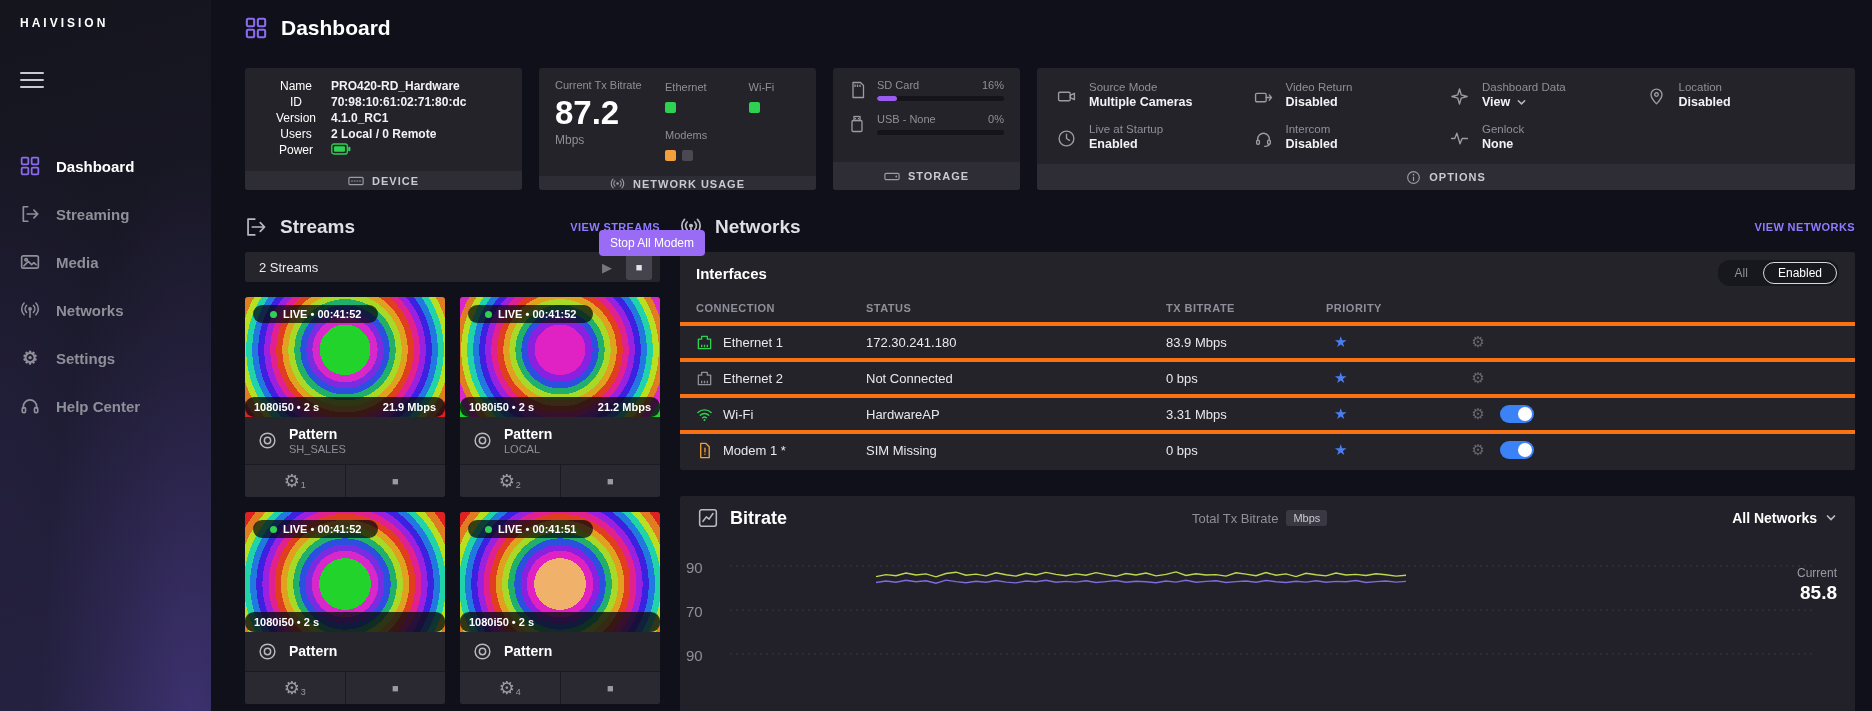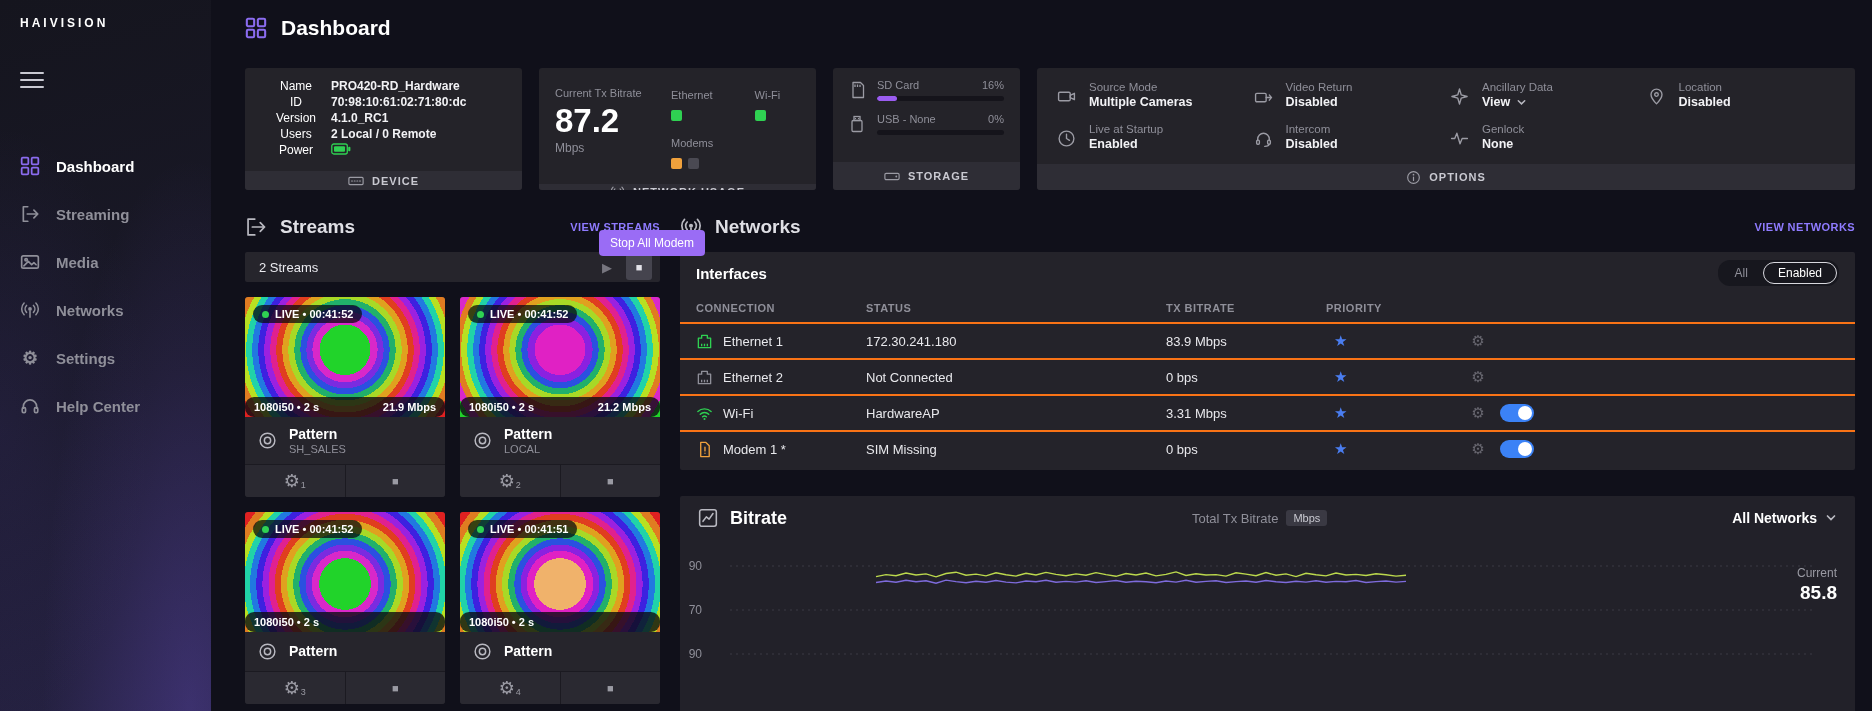--- a/index.html
+++ b/index.html
@@ -39,21 +39,21 @@
   .card-footer { height:28px; background:#2e2d35; display:flex; align-items:center; justify-content:center;
                  gap:8px; font-size:11px; letter-spacing:1px; color:#c9c9d1; font-weight:bold; }
   .card-footer .ficon { color:#9b9ba4; display:flex; }
 
   .card-device { width:277px; flex:none; }
   .dev-row { display:grid; grid-template-columns:70px 1fr; font-size:12px; line-height:15px; margin-bottom:1px; }
   .dev-label { color:#ffffff;text-align:center; }
   .dev-value { color:#f2f2f5; font-weight:600; }
 
   .card-nu { width:277px; flex:none; }
-  .nu-body { display:flex; gap:20px;margin-top:8px; }
+  .nu-body { display:flex; gap:14px; }
   .nu-left { width:96px; }
   .nu-bitrate-label { color:#8f8f99; font-size:11px; line-height:13px; }
   .nu-bitrate-value { color:#ffffff; font-size:33px; font-weight:bold; margin-top:2px; }
   .nu-bitrate-unit { color:#8f8f99; font-size:12px; margin-top:1px; }
   .nu-right { padding-top:2px; }
   .nu-cols { display:flex; gap:42px; }
   .nu-group-label { color:#8f8f99; font-size:11px; margin-bottom:6px; }
   .sq { width:11px; height:11px; border-radius:2px; display:inline-block; margin-right:6px; }
   .sq-green { background:#2fd152; }
   .sq-orange { background:#f0a13c; }
@@ -97,21 +97,21 @@
                   align-items:center; justify-content:center; color:#e4e4ea; font-size:11px; cursor:pointer; }
 
   .streams-grid { display:grid; grid-template-columns:200px 200px; gap:15px; margin-top:15px; }
   .stream-card { border-radius:3px; overflow:hidden; background:#26252c; }
   .thumb { height:120px; position:relative; cursor:pointer; }
   .pat1 { background:radial-gradient(circle at 50% 44%, #21d32a 0 21%, #d928c9 21% 27%, #7b2be0 27% 32%, #2b50e0 32% 37%, #21b06b 37% 42%, #a8d926 42% 47%, #e0a11f 47% 52%, #e03e1f 52% 57%, #e0218f 57% 62%, #9b21e0 62% 67%, #3d21e0 67% 72%, #2179e0 72% 77%, #21d3a8 77% 82%, #b8e021 82% 87%, #e07c21 87% 93%, #e02121 93% 100%); }
   .pat2 { background:radial-gradient(circle at 50% 44%, #e021c4 0 21%, #8b21e0 21% 27%, #2b50e0 27% 32%, #21b06b 32% 37%, #a8d926 37% 42%, #e0a11f 42% 47%, #e03e1f 47% 52%, #e0218f 52% 57%, #9b21e0 57% 62%, #3d21e0 62% 67%, #2179e0 67% 72%, #21d3a8 72% 77%, #b8e021 77% 82%, #e07c21 82% 87%, #d928c9 87% 93%, #21d32a 93% 100%); }
   .pat3 { background:radial-gradient(circle at 50% 60%, #21d32a 0 21%, #d928c9 21% 27%, #7b2be0 27% 32%, #2b50e0 32% 37%, #21b06b 37% 42%, #a8d926 42% 47%, #e0a11f 47% 52%, #e03e1f 52% 57%, #e0218f 57% 62%, #9b21e0 62% 67%, #3d21e0 67% 72%, #2179e0 72% 77%, #21d3a8 77% 82%, #b8e021 82% 87%, #e07c21 87% 93%, #e02121 93% 100%); }
   .pat4 { background:radial-gradient(circle at 50% 60%, #f0b26b 0 21%, #e021c4 21% 27%, #8b21e0 27% 32%, #2b50e0 32% 37%, #21b06b 37% 42%, #a8d926 42% 47%, #e0a11f 47% 52%, #e03e1f 52% 57%, #e0218f 57% 62%, #9b21e0 62% 67%, #3d21e0 67% 72%, #2179e0 72% 77%, #21d3a8 77% 82%, #b8e021 82% 87%, #e07c21 87% 93%, #e02121 93% 100%); }
   .live-badge { position:absolute; top:8px; left:8px; background:rgba(10,10,14,0.74); border-radius:10px;
-                padding:3px 9px; display:flex; align-items:center; gap:6px; font-size:11px; color:#ffffff; font-weight:600; }
+                padding:3px 17px; display:flex; align-items:center; gap:6px; font-size:11px; color:#ffffff; font-weight:600; }
   .live-dot { width:7px; height:7px; border-radius:50%; background:#2fd152; }
   .thumb-meta { position:absolute; bottom:0; left:0; right:0; background:rgba(12,12,17,0.8);
                 display:flex; justify-content:space-between; padding:4px 9px; font-size:11px; color:#ffffff; font-weight:600;border-radius:9px; }
   .stream-info { padding:9px 12px; display:flex; gap:11px; align-items:center; }
   .target-icon { color:#b9b9c1; display:flex; }
   .stream-name { color:#ffffff; font-size:14px; font-weight:bold; line-height:16px; }
   .stream-sub { color:#8f8f99; font-size:11px; margin-top:1px; }
   .stream-footer { display:flex; border-top:1px solid #1b1a21; background:#2a2931; height:33px; }
   .sf-cell { flex:1; display:flex; align-items:center; justify-content:center; color:#9a9aa3; cursor:pointer; position:relative; }
   .sf-cell + .sf-cell { border-left:1px solid #1b1a21; }
@@ -120,37 +120,37 @@
 
   
   .interfaces-panel { background:#24232a; margin-top:8px; border-radius:2px; padding-bottom:4px; }
   .panel-header { display:flex; align-items:center; padding:10px 16px; height:42px; }
   .panel-title { font-size:15px; color:#ffffff; font-weight:600; }
   .segmented { margin-left:auto; background:#17171e; border-radius:12px; display:flex; padding:2px; font-size:12px; }
   .seg { padding:3px 14px; color:#8f8f99; border-radius:11px; cursor:pointer; border:1px solid transparent; }
   .seg.active { color:#ffffff; border:1px solid #d8d8de; }
   .net-grid { display:grid; grid-template-columns:170px 300px 160px 130px 44px 70px 1fr; align-items:center; padding:0 16px; }
   .net-head { height:28px; color:#8f8f99; font-size:11px; font-weight:bold; letter-spacing:0.5px; }
-  .net-row { height:36px; border-top:2px solid #f97316; font-size:13px; color:#e8e8ec; }
+  .net-row { height:36px; border-top:4px solid #f97316; font-size:13px; color:#e8e8ec; }
   .conn-cell { display:flex; align-items:center; gap:10px; }
   .star { color:#4a7df0; font-size:15px; cursor:pointer; padding-left:8px; }
   .row-gear { color:#67666f; font-size:15px; cursor:pointer; text-align:center; }
   .toggle { width:34px; height:18px; border-radius:9px; background:#3b82f6; position:relative; cursor:pointer; }
   .toggle::after { content:""; position:absolute; top:2px; right:2px; width:14px; height:14px; border-radius:50%; background:#ffffff; }
 
   .bitrate-panel { background:#222129; margin-top:26px; border-radius:2px; height:240px; position:relative; overflow:hidden; }
   .bitrate-header { display:flex; align-items:center; padding:11px 18px; height:44px; }
   .bitrate-title { font-size:18px; color:#ffffff; font-weight:600; margin-left:12px; }
   .bh-center { margin:0 auto; display:flex; align-items:center; gap:8px; }
   .bh-sub { color:#8f8f99; font-size:13px; }
   .unit-badge { background:#3a3943; color:#c9c9d1; font-size:11px; padding:2px 7px; border-radius:3px; }
   .bh-right { display:flex; align-items:center; gap:8px; cursor:pointer; }
   .bh-selector { color:#ffffff; font-size:14px; font-weight:600; }
   .chart-wrap { position:relative; padding:6px 12px 0 26px; }
-  .y-tick { position:absolute; left:6px; color:#8f8f99; font-size:12px; width:16px; text-align:right; }
+  .y-tick { position:absolute; left:6px; color:#8f8f99; font-size:15px; width:16px; text-align:center; }
   .t0 { top:19px; } .t1 { top:63px; } .t2 { top:107px; }
   .current-wrap { position:absolute; right:18px; top:26px; text-align:right; }
   .current-label { color:#9a9aa3; font-size:12px; }
   .current-value { color:#ffffff; font-size:19px; font-weight:bold; margin-top:2px; }
   .grid-line { stroke:#3b3a44; stroke-width:1; stroke-dasharray:2 4; }
 </style>
 </head>
 <body>
 
 <div class="app">
@@ -390,21 +390,21 @@
               <div class="opt-value">Disabled</div>
             </div>
           </div>
           <div class="opt-item">
             <span class="opt-icon">
               <svg width="19" height="19" viewBox="0 0 18 18" fill="none" stroke="currentColor" stroke-width="1.3" stroke-linejoin="round">
                   <path d="M9 1.8 L10.6 7.4 L16.2 9 L10.6 10.6 L9 16.2 L7.4 10.6 L1.8 9 L7.4 7.4 Z"></path>
                 </svg>
             </span>
             <div>
-              <div class="opt-label">Ancillary Data</div>
+              <div class="opt-label">Dashboard Data</div>
               <div class="opt-value">
                 <span>View</span>
                 <span class="chev">
                   <svg width="11" height="11" viewBox="0 0 12 12" fill="none" stroke="currentColor" stroke-width="1.6" stroke-linecap="round">
                       <path d="M2.5 4 L6 7.5 L9.5 4"></path>
                     </svg>
                 </span>
               </div>
             </div>
           </div>

